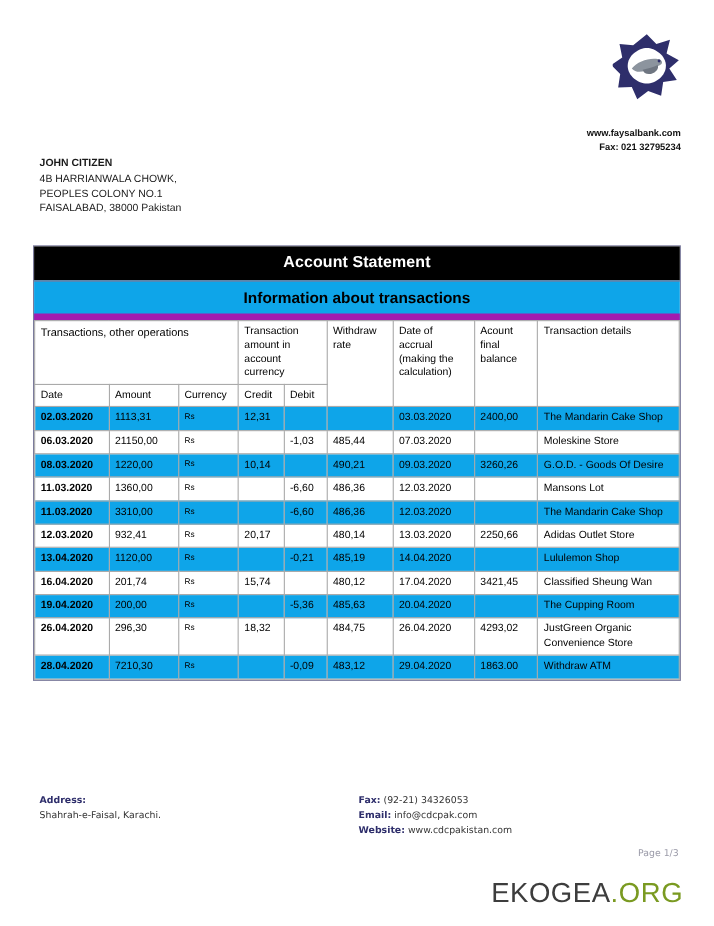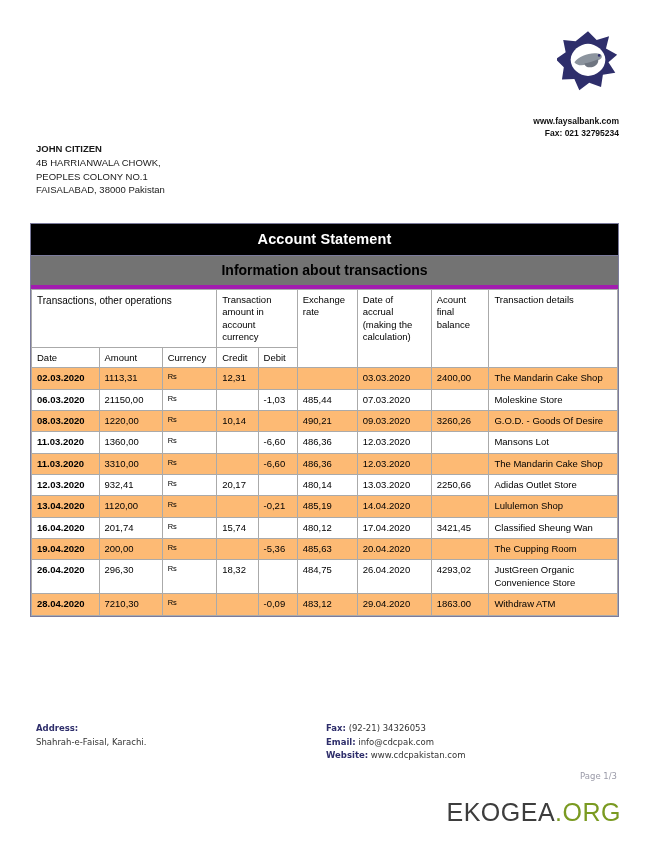--- a/index.html
+++ b/index.html
@@ -74,26 +74,26 @@
     box-sizing: border-box;
   }
   .band-title {
     background: #000000;
     color: #ffffff;
     font-size: 14.5px;
     padding: 7px 4px 8px;
     letter-spacing: 0.1px;
   }
   .band-sub {
-    background: #737373;
+    background: #0ea5e9;
     color: #000000;
     font-size: 14px;
     padding: 6px 12px 7px;
     border-top: 1px solid #7b7b9c;
-    border-bottom: 4px solid #a21caf;
+    border-bottom: 6px solid #a21caf;
   }
 
   table.txn {
     border-collapse: collapse;
     width: 100%;
     table-layout: fixed;
     font-size: 9.5px;
   }
   table.txn td, table.txn th {
     border: 1px solid #aaaaaa;
@@ -111,21 +111,21 @@
   col.c-rate    { width: 55px; }
   col.c-accr    { width: 68px; }
   col.c-bal     { width: 53px; }
   col.c-det     { width: 118px; }
 
   th.grp, th.sub { font-weight: normal; }
   th.grp-ops { font-weight: bold; font-size: 10px; }
   th.sub-date { font-weight: bold; }
   .hdr-cell { line-height: 1.3; }
 
-  tbody tr.alt td { background: #fdba74; }
+  tbody tr.alt td { background: #0ea5e9; }
   tbody td.date { font-weight: bold; }
   tbody td.curr { font-size: 7.5px; }
   tbody td.detail { line-height: 1.3; }
 
   
   .footer {
     position: absolute;
     top: 722px;
     left: 36px;
     width: 580px;
@@ -197,21 +197,21 @@
         <col class="c-debit">
         <col class="c-rate">
       <col class="c-accr">
         <col class="c-bal">
         <col class="c-det">
     </colgroup>
     <thead>
       <tr>
         <th class="grp grp-ops hdr-cell" colspan="3">Transactions, other operations</th>
         <th class="grp hdr-cell" colspan="2">Transaction amount in account currency</th>
-        <th class="grp hdr-cell" rowspan="2">Exchange rate</th>
+        <th class="grp hdr-cell" rowspan="2">Withdraw rate</th>
         <th class="grp hdr-cell" rowspan="2">Date of accrual (making the calculation)</th>
         <th class="grp hdr-cell" rowspan="2">Acount final balance</th>
         <th class="grp hdr-cell" rowspan="2">Transaction details</th>
       </tr>
       <tr>
         <th class="sub sub-date">Date</th>
         <th class="sub">Amount</th>
         <th class="sub">Currency</th>
         <th class="sub">Credit</th>
         <th class="sub">Debit</th>

